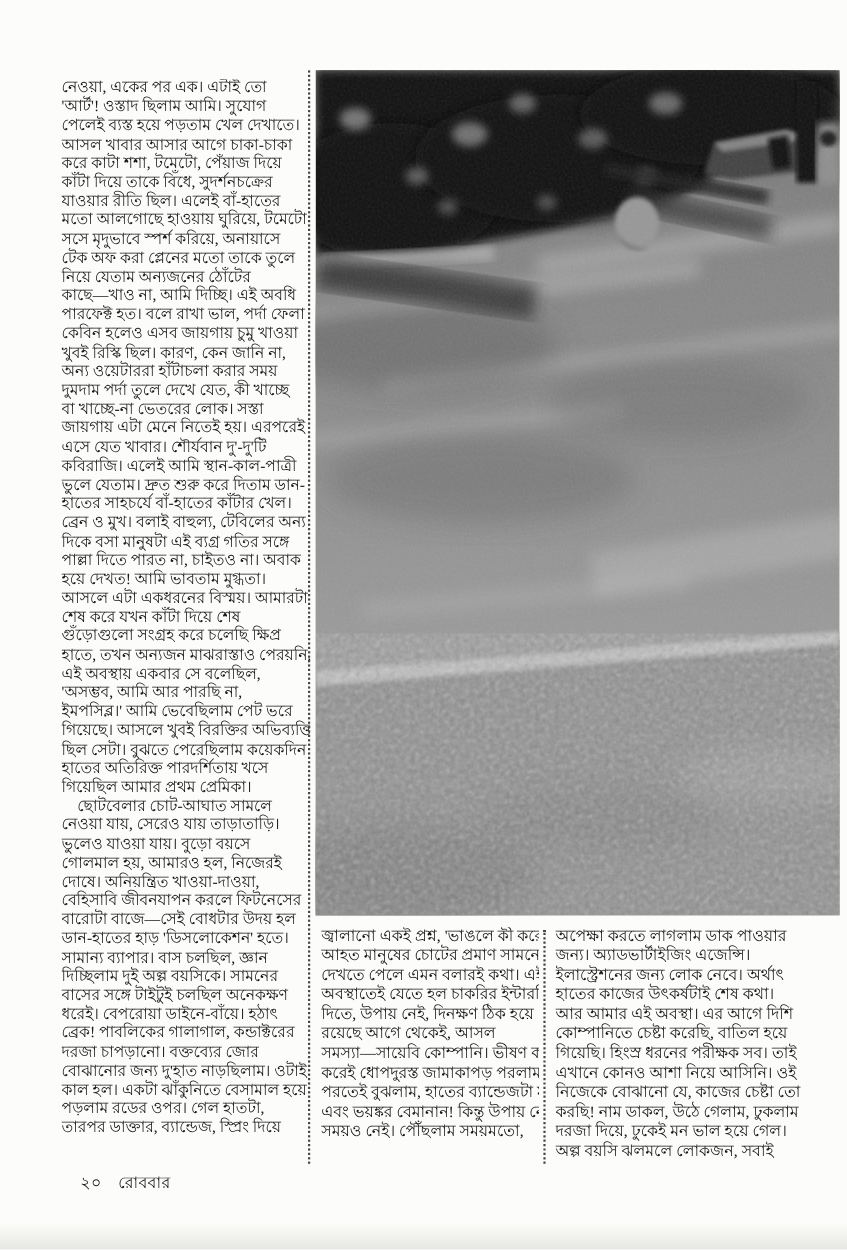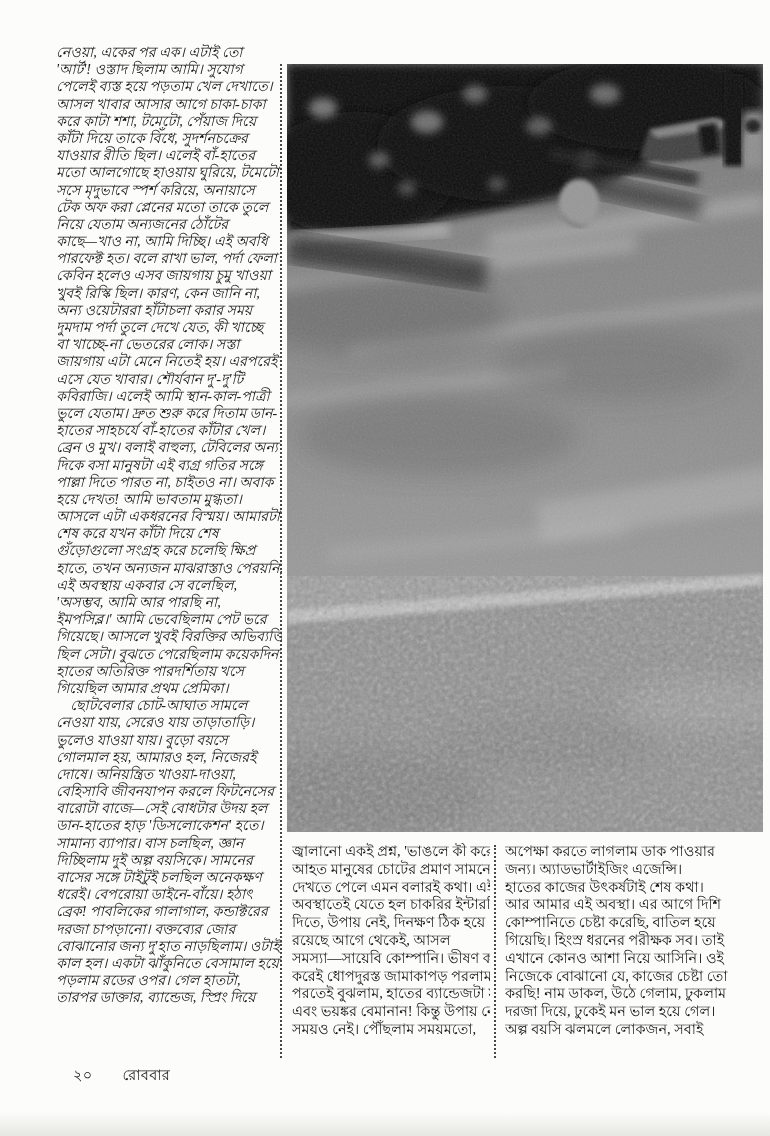--- a/index.html
+++ b/index.html
@@ -4,30 +4,30 @@
 <style>
   html,body{margin:0;padding:0;}
   body{
     width:770px;height:1136px;position:relative;overflow:hidden;
     background:#fcfcfa;
     font-family:"Liberation Serif", serif;
   }
   .page{position:absolute;inset:0;}
   .col{position:absolute;color:#171717;overflow:hidden;}
   .col .line{white-space:nowrap;}
-  .col-left{left:56px;top:44px;width:226px;font-size:14.2px;line-height:17.18px;font-style:italic;}
+  .col-left{left:56px;top:72px;width:226px;font-size:14.2px;line-height:17.18px;}
   .col-mid{left:292px;top:843px;width:198px;font-size:14.4px;line-height:17.8px;}
   .col-right{left:505px;top:843px;width:246px;font-size:14.4px;line-height:17.8px;}
   .vrule{position:absolute;width:0;border-left:2px dotted #474747;}
   .vrule-1{left:280px;top:64px;height:994px;}
   .vrule-2{left:494px;top:845px;height:213px;}
   .photo-wrap{position:absolute;left:287px;top:64px;width:476px;height:768px;background:#888;}
   .photo-wrap svg{display:block;}
   .footer{
-    position:absolute;left:73px;top:1064px;display:flex;gap:30px;
+    position:absolute;left:73px;top:1064px;display:flex;gap:15px;
     font-size:14.5px;color:#1a1a1a;letter-spacing:.3px;
   }
   .page-bottom-edge{
     position:absolute;left:0;bottom:0;width:770px;height:24px;
     background:linear-gradient(#fcfcfa, #e6e6e2);
   }
 </style>
 </head>
 <body>
 
@@ -206,20 +206,21 @@
       <div class="line">পরতেই বুঝলাম, হাতের ব্যান্ডেজটা ময়লা</div>
       <div class="line">এবং ভয়ঙ্কর বেমানান! কিন্তু উপায় নেই,</div>
       <div class="line">সময়ও নেই। পৌঁছলাম সময়মতো,</div>
     </div>
 
   <div class="vrule vrule-2"></div>
 
   <div class="col col-right">
       <div class="line">অপেক্ষা করতে লাগলাম ডাক পাওয়ার</div>
       <div class="line">জন্য। অ্যাডভার্টাইজিং এজেন্সি।</div>
+      <div class="line">ইলাস্ট্রেশনের জন্য লোক নেবে। অর্থাৎ</div>
       <div class="line">হাতের কাজের উৎকর্ষটাই শেষ কথা।</div>
       <div class="line">আর আমার এই অবস্থা। এর আগে দিশি</div>
       <div class="line">কোম্পানিতে চেষ্টা করেছি, বাতিল হয়ে</div>
       <div class="line">গিয়েছি। হিংস্র ধরনের পরীক্ষক সব। তাই</div>
       <div class="line">এখানে কোনও আশা নিয়ে আসিনি। ওই</div>
       <div class="line">নিজেকে বোঝানো যে, কাজের চেষ্টা তো</div>
       <div class="line">করছি! নাম ডাকল, উঠে গেলাম, ঢুকলাম</div>
       <div class="line">দরজা দিয়ে, ঢুকেই মন ভাল হয়ে গেল।</div>
       <div class="line">অল্প বয়সি ঝলমলে লোকজন, সবাই</div>
     </div>

